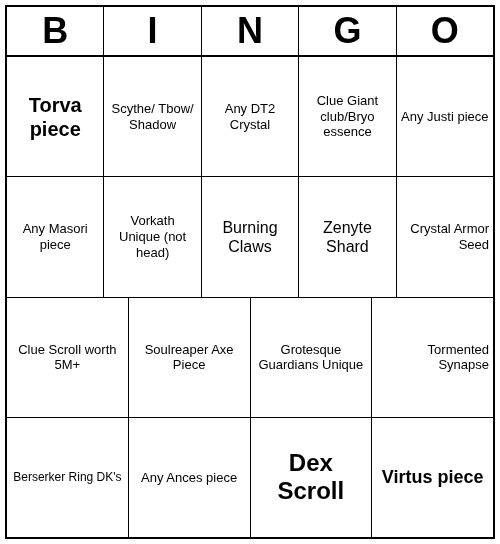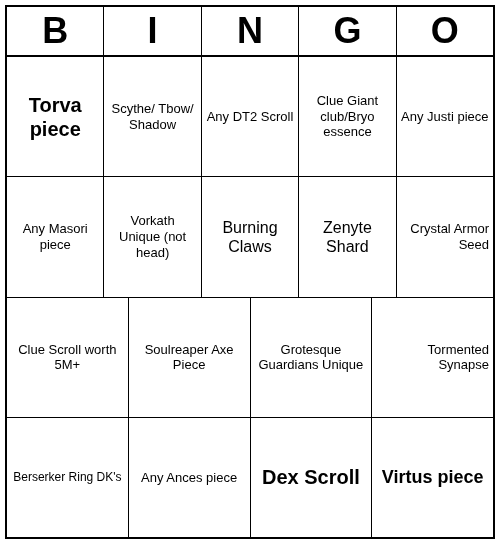--- a/index.html
+++ b/index.html
@@ -92,21 +92,21 @@
       font-weight: normal;
     }
 
     .bingo-cell.free {
       font-size: 22px;
       font-weight: bold;
       font-style: italic;
     }
 
     .bingo-cell.dex-scroll {
-      font-size: 20px;
+      font-size: 24px;
       font-weight: bold;
     }
 
     .bingo-cell.virtus {
       font-size: 18px;
       font-weight: bold;
     }
 
     .bingo-cell.berserker {
       font-size: 12px;
@@ -120,21 +120,21 @@
   <div class="bingo-header-cell">B</div>
       <div class="bingo-header-cell">I</div>
       <div class="bingo-header-cell">N</div>
       <div class="bingo-header-cell">G</div>
       <div class="bingo-header-cell">O</div>
     </div>
   <div class="bingo-grid">
   <div class="bingo-row">
         <div class="bingo-cell large-text">Torva piece</div>
         <div class="bingo-cell normal">Scythe/ Tbow/ Shadow</div>
-        <div class="bingo-cell normal">Any DT2 Scroll</div>
+        <div class="bingo-cell normal">Any DT2 Crystal</div>
         <div class="bingo-cell normal">Clue Giant club/Bryo essence</div>
         <div class="bingo-cell normal">Any Justi piece</div>
       </div>
       <div class="bingo-row">
         <div class="bingo-cell normal">Any Masori piece</div>
         <div class="bingo-cell normal">Vorkath Unique (not head)</div>
         <div class="bingo-cell medium-text">Burning Claws</div>
         <div class="bingo-cell medium-text">Zenyte Shard</div>
         <div class="bingo-cell normal">Crystal Armor Seed</div>
       </div>

